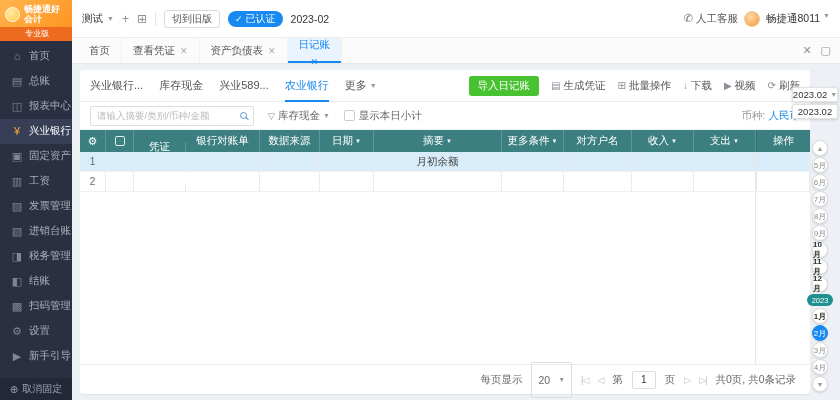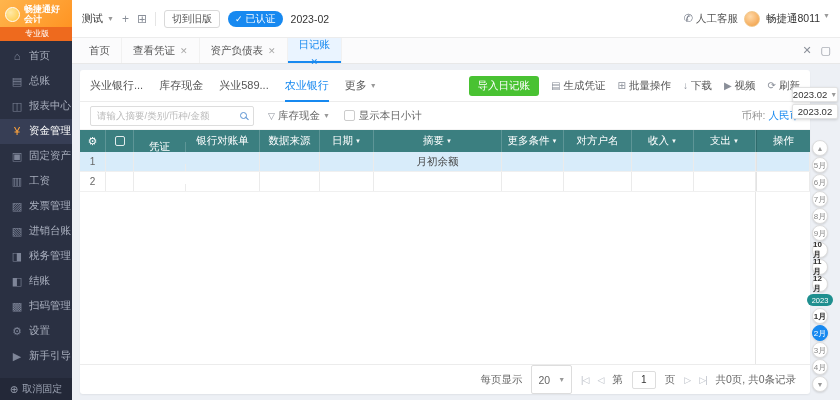--- a/index.html
+++ b/index.html
@@ -87,21 +87,21 @@
   .trow { display:flex; height:20px; font-size:10.5px; color:#444; border-bottom:1px solid #f0f0f0; align-items:stretch; cursor:pointer; }
   .trow .td { display:flex; align-items:center; justify-content:center; border-right:1px solid #ebebeb; }
   .trow .col-op { border-left:1px solid #e3e3e3; }
   .trow.selected { background:#d8ecfa; }
   .rownum { color:#666; font-size:10px; }
 
   .tbody-space { flex:1; position:relative; min-height:0; }
   .freeze-line { position:absolute; top:0; bottom:0; right:54px; width:1px; background:#e6e6e6; }
 
   .footer { height:30px; border-top:1px solid #ececec; display:flex; align-items:center; justify-content:flex-end; padding:0 14px; gap:9px; font-size:10.5px; color:#666; flex-shrink:0; }
-  .pp-select { border:1px solid #ddd; border-radius:2px; height:29px; padding:0 6px; display:flex; align-items:center; gap:8px; cursor:pointer; }
+  .pp-select { border:1px solid #ddd; border-radius:2px; height:36px; padding:0 6px; display:flex; align-items:center; gap:8px; cursor:pointer; }
   .pg-ico { color:#b9bec6; font-size:9px; cursor:pointer; letter-spacing:-1px; }
   .page-input { width:24px; height:18px; border:1px solid #ddd; border-radius:2px; text-align:center; font-size:10px; color:#333; outline:none; font-family:inherit; }
 
   
   .period-pop { position:absolute; right:2px; top:23px; width:46px; display:flex; flex-direction:column; gap:2px; z-index:5; }
   .pbox { height:15px; background:#fff; border:1px solid #e2e2e2; border-radius:2px; display:flex; align-items:center; justify-content:center; gap:3px; font-size:9.5px; color:#333; box-shadow:0 1px 3px rgba(0,0,0,.15); cursor:pointer; }
   .rail { position:absolute; right:7px; top:76px; display:flex; flex-direction:column; align-items:center; gap:1px; z-index:5; }
   .rail-c { width:16px; height:16px; border-radius:50%; background:#fff; border:1px solid #ddd; display:flex; align-items:center; justify-content:center; box-shadow:0 1px 2px rgba(0,0,0,.12); cursor:pointer; flex-shrink:0; }
   .rail-arrow { font-size:7px; color:#999; }
   .rail-month { font-size:8px; color:#888; }
@@ -128,21 +128,21 @@
       <div class="menu-item">
           <span class="mi-icon">▤</span>
           <span>总账</span>
         </div>
       <div class="menu-item">
           <span class="mi-icon">◫</span>
           <span>报表中心</span>
         </div>
       <div class="menu-item active">
           <span class="mi-icon">¥</span>
-          <span>资金管理</span>
+          <span>兴业银行</span>
         </div>
       <div class="menu-item">
           <span class="mi-icon">▣</span>
           <span>固定资产</span>
         </div>
       <div class="menu-item">
           <span class="mi-icon">▥</span>
           <span>工资</span>
         </div>
       <div class="menu-item">

